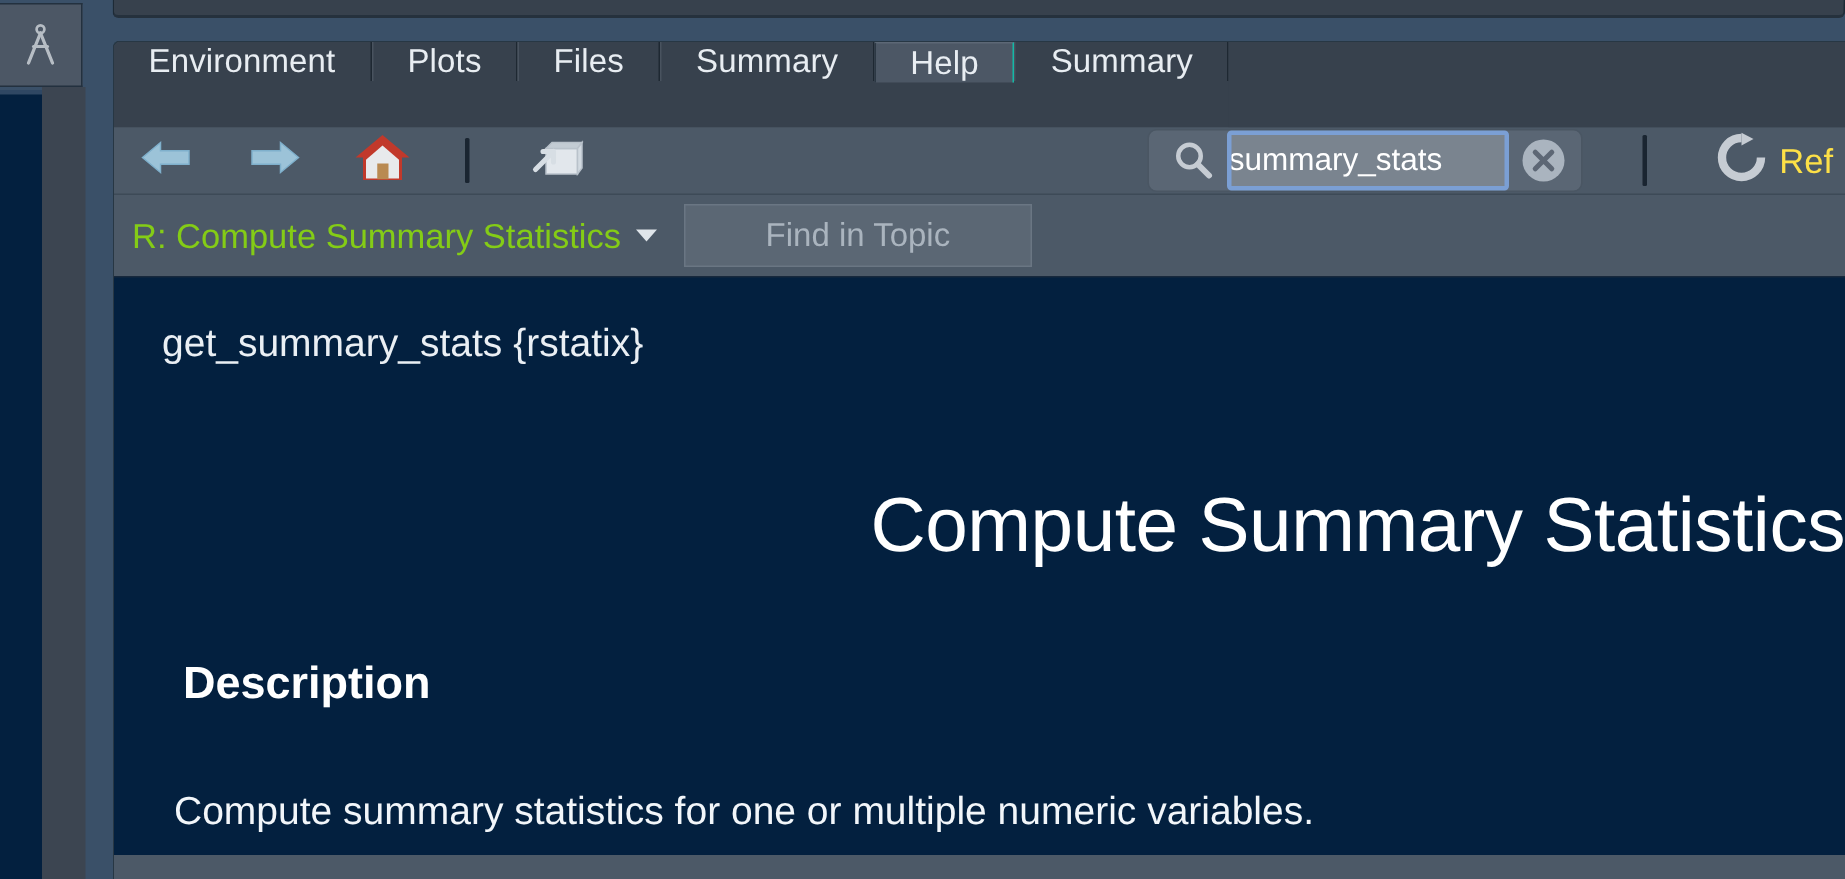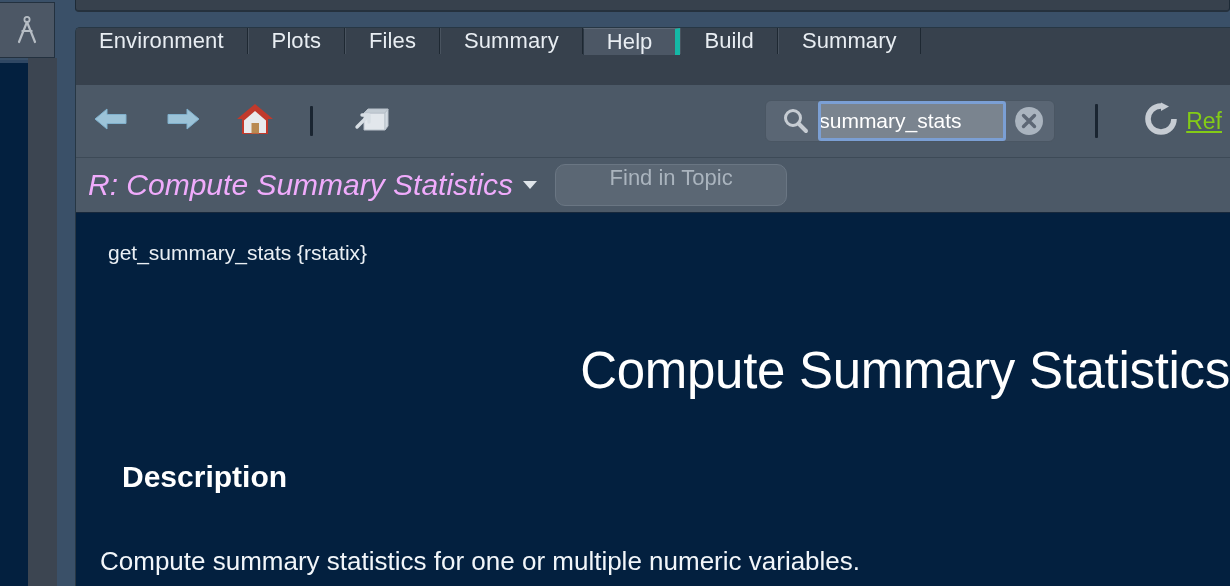--- a/index.html
+++ b/index.html
@@ -103,33 +103,33 @@
     background: #37414d;
     border-right: 1px solid #1e2832;
     border-left: 1px solid #49535f;
     white-space: nowrap;
     cursor: default;
   }
   .tab:first-child { border-left: none; }
   .tab.active {
     background: #4c5765;
     border-left: 1px solid #2c3844;
-    border-right: 5px solid #14b8a6;
+    border-right: 1px solid #14b8a6;
     border-top: 1px solid #5d6876;
   }
   .tabbar-filler {
     flex: 1;
     background: #37414d;
     border-top: none;
   }
 
   
   .toolbar {
     position: relative;
-    height: 73px;
+    height: 45px;
     background: #4c5967;
     display: flex;
     align-items: center;
     padding: 0 8px 0 12px;
     border-bottom: 1px solid #3d4a57;
     gap: 26px;
   }
   .tool-btn {
     width: 46px; height: 40px;
     display: flex; align-items: center; justify-content: center;
@@ -182,55 +182,54 @@
     display: flex; align-items: center; justify-content: center;
     margin-left: 2px;
   }
   .refresh-wrap {
     display: flex;
     align-items: center;
     gap: 8px;
     padding-left: 6px;
   }
   .refresh-label {
-    color: #84cc16;
+    color: #fde047;
     font-size: 23px;
     white-space: nowrap;
-    text-decoration: underline;
   }
 
   
   .topicbar {
     height: 54px;
     background: #4c5967;
     display: flex;
     align-items: center;
     padding: 0 12px;
     border-bottom: 1px solid #3a4插;
   }
   .topic-title {
-    color: #f0abfc;
-    font-size: 30px;
-    white-space: nowrap;
-    font-style: italic;
+    color: #84cc16;
+    font-size: 23px;
+    white-space: nowrap;
   }
   .topic-caret {
     margin: 0 8px 0 10px;
     width: 0; height: 0;
     border-left: 7px solid transparent;
     border-right: 7px solid transparent;
     border-top: 8px solid #dfe5ea;
   }
   .find-input {
     width: 232px;
     height: 42px;
     background: #5b6774;
     border: 1px solid #6a7683;
-    border-radius: 10px;
-    display: flex;
+    border-radius: 0;
+    display: flex;
+    align-items: center;
     justify-content: center;
     margin-left: 10px;
   }
   .find-input-text {
     color: #aab4be;
     font-size: 22px;
   }
 
   
   .doc {
@@ -244,21 +243,21 @@
     padding: 28px 0 0 0;
   }
   .doc-head {
     display: flex;
     align-items: baseline;
     justify-content: space-between;
     padding: 0 0 0 32px;
   }
   .doc-head-left {
     color: #eaeff4;
-    font-size: 21px;
+    font-size: 26px;
     white-space: nowrap;
   }
   .doc-h1 {
     color: #ffffff;
     font-size: 51px;
     font-weight: normal;
     padding: 76px 0 0 24px;
     letter-spacing: -0.3px;
     white-space: nowrap;
     text-align: right;
@@ -268,20 +267,21 @@
     font-size: 30px;
     font-weight: bold;
     padding: 60px 0 0 24px;
     margin-left: 22px;
   }
   .doc-p {
     color: #f2f6fa;
     font-size: 26px;
     padding: 52px 0 0 24px;
     white-space: nowrap;
+    margin-left: 16px;
   }
 </style>
 </head>
 <body>
 
 <div id="app">
 
   <div class="left-strip">
     <div class="left-tabstrip">
       <span>
@@ -312,23 +312,20 @@
         <div class="tab">
           <span>Files</span>
         </div>
         <div class="tab">
           <span>Summary</span>
         </div>
         <div class="tab active">
           <span>Help</span>
         </div>
         <div class="tab">
-          <span>Build</span>
-        </div>
-        <div class="tab">
           <span>Summary</span>
         </div>
       </div>
       <div class="tabbar-filler"></div>
     </div>
 
     <div class="toolbar">
 
       <div class="tool-btn">
         <span>

